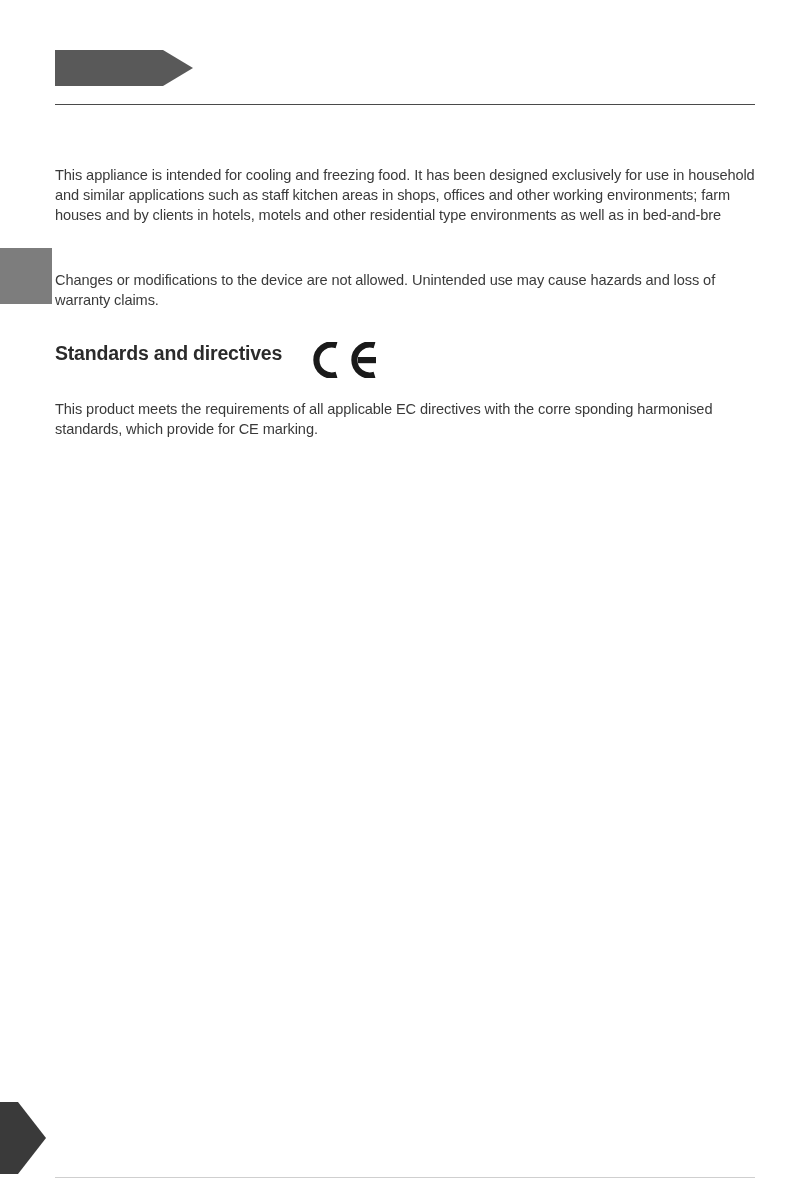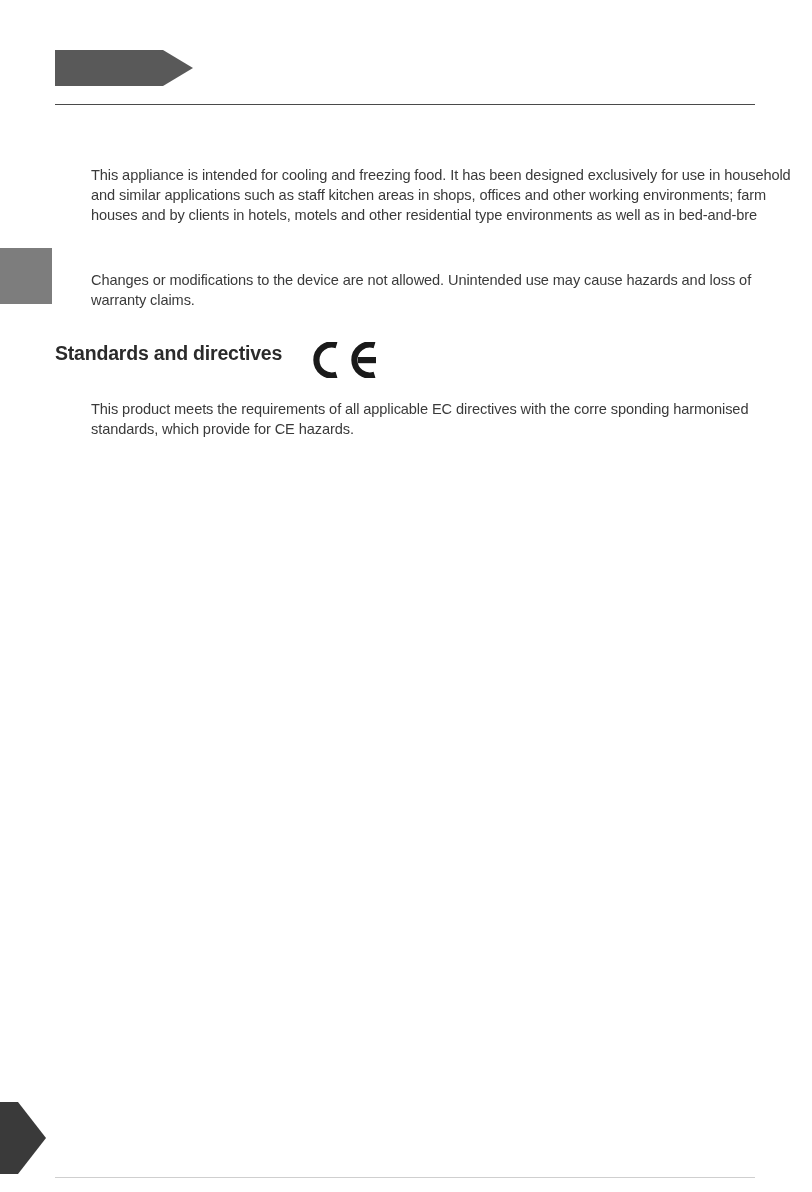--- a/index.html
+++ b/index.html
@@ -51,21 +51,20 @@
     background: #7d7d7d;
   }
 
   
   .para {
     position: absolute;
     font-size: 14.6px;
     line-height: 20.4px;
     color: #3a3a3a;
     letter-spacing: -0.1px;
-    margin-left: 36px;
   }
 
   .para-intro {
     left: 55px;
     top: 150px;
     width: 700px;
   }
 
   .para-changes {
     left: 55px;
@@ -143,21 +142,21 @@
     <svg class="ce-mark" width="70" height="36" viewBox="0 0 70 36" xmlns="http://www.w3.org/2000/svg">
 
       <path d="M30 18 A16 17 0 1 0 30 2 A16 17 0 0 0 30 18 Z" fill="none"></path>
       <path d="M28.5 3.2 A15.5 15.5 0 1 0 28.5 32.8" fill="none" stroke="#1a1a1a" stroke-width="6.2" stroke-linecap="butt"></path>
 
       <path d="M66.5 3.2 A15.5 15.5 0 1 0 66.5 32.8" fill="none" stroke="#1a1a1a" stroke-width="6.2" stroke-linecap="butt"></path>
       <rect x="50" y="15" width="18" height="6.2" fill="#1a1a1a"></rect>
     </svg>
   </div>
 
-  <p class="para para-standards">This product meets the requirements of all applicable EC directives with the corre sponding harmonised standards, which provide for CE hazards.</p>
+  <p class="para para-standards">This product meets the requirements of all applicable EC directives with the corre sponding harmonised standards, which provide for CE marking.</p>
 
   <svg class="corner-wedge" viewBox="0 0 46 72" xmlns="http://www.w3.org/2000/svg">
     <path d="M0 0 H18 L46 36 L18 72 H0 Z" fill="#3a3a3a"></path>
   </svg>
 
   <div class="footer-rule"></div>
 
 </div>
 
 </body></html>

